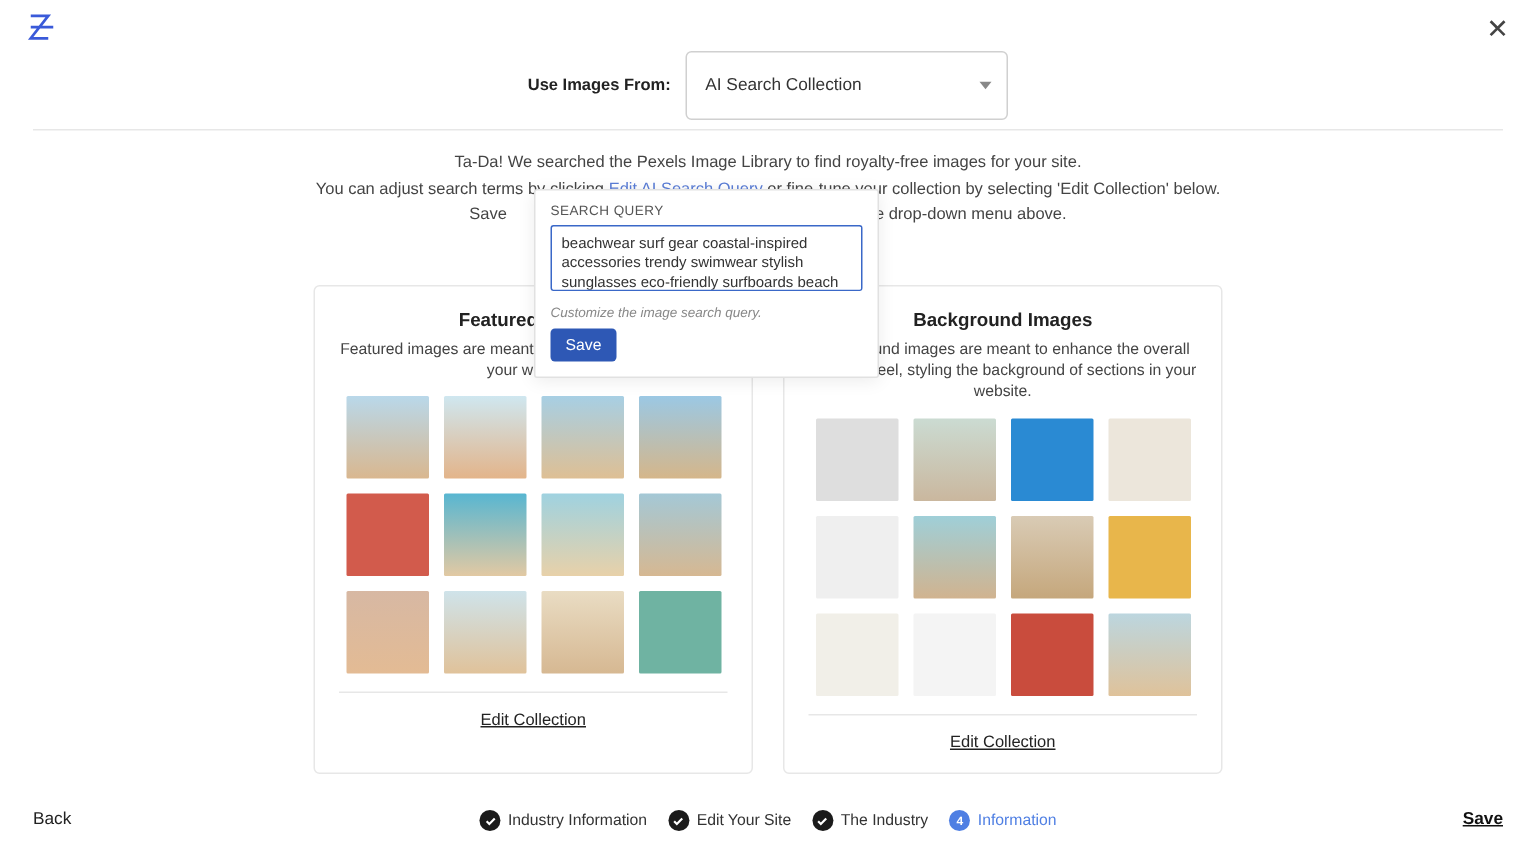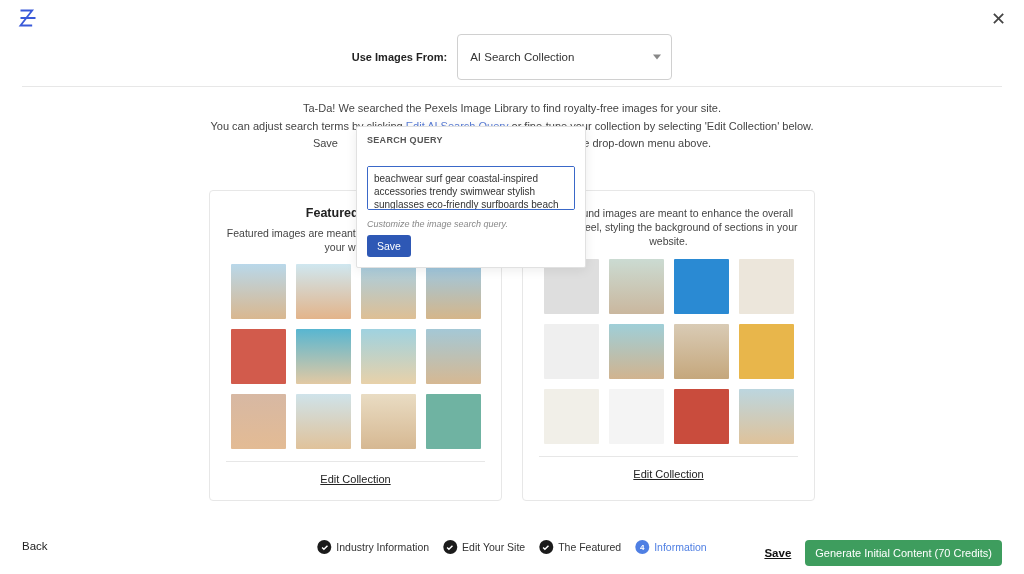--- a/index.html
+++ b/index.html
@@ -9,21 +9,21 @@
   .logo svg { width: 20px; height: 20px; }
   .close-x { font-size: 18px; color: #444; cursor: pointer; }
   .source-row { position: absolute; top: 34px; left: 0; right: 0; display: flex; justify-content: center; align-items: center; gap: 10px; }
   .source-row label { font-weight: 600; font-size: 11px; color: #222; }
   .source-select { border: 1px solid #d0d0d0; border-radius: 4px; height: 46px; width: 215px; padding: 0 28px 0 12px; background: #fff; font-size: 11.5px; color: #333; display: flex; align-items: center; position: relative; cursor: pointer; }
   .source-select::after { content: ""; position: absolute; right: 10px; top: 50%; width: 0; height: 0; border-left: 4px solid transparent; border-right: 4px solid transparent; border-top: 5px solid #888; transform: translateY(-50%); }
   .hr1 { position: absolute; top: 86px; left: 22px; right: 22px; border-top: 1px solid #e7e7e7; }
   .intro { position: absolute; top: 100px; left: 0; right: 0; text-align: center; font-size: 11px; color: #444; line-height: 1.6; }
   .intro .link { color: #5a7dd6; cursor: pointer; }
   .search-popover { position: absolute; top: 126px; left: 356px; width: 230px; background: #fff; border: 1px solid #e1e1e1; border-radius: 2px; box-shadow: 0 2px 12px rgba(0,0,0,0.08); padding: 8px 10px 10px 10px; z-index: 20; }
-  .search-popover .sp-title { font-size: 9px; letter-spacing: .3px; color: #555; font-weight: 700; margin-bottom: 21px; text-transform: uppercase; }
+  .search-popover .sp-title { font-size: 9px; letter-spacing: .3px; color: #555; font-weight: 400; margin-bottom: 5px; text-transform: uppercase; }
   .search-popover textarea { width: 100%; height: 44px; border: 1px solid #3a68c8; border-radius: 2px; font-size: 10px; padding: 5px 6px; resize: none; font-family: inherit; color: #333; line-height: 1.3; }
   .search-popover .hint { font-size: 9px; color: #888; margin-top: 6px; font-style: italic; }
   .search-popover .save-btn { margin-top: 6px; background: #2e58b5; color: #fff; border: none; border-radius: 3px; padding: 5px 10px; font-size: 10.5px; cursor: pointer; }
   .cards { position: absolute; top: 190px; left: 0; right: 0; display: flex; justify-content: center; gap: 20px; }
   .card { width: 293px; border: 1px solid #e7e7e7; border-radius: 4px; padding: 15px 16px 14px 16px; text-align: center; }
   .card h3 { font-size: 12.5px; font-weight: 600; color: #222; margin-bottom: 6px; }
   .card .sub { font-size: 10.5px; color: #444; line-height: 1.35; margin-bottom: 10px; max-width: 260px; margin-left: auto; margin-right: auto; }
   .grid { display: grid; grid-template-columns: repeat(4, 55px); gap: 10px; justify-content: center; margin-bottom: 12px; }
   .thumb { width: 55px; height: 55px; border-radius: 1px; background: #ddd; }
   .card hr { border: none; border-top: 1px solid #e7e7e7; margin: 0 0 10px 0; }
@@ -103,20 +103,21 @@
       <div class="thumb t-i"></div>
       <div class="thumb t-j"></div>
       <div class="thumb t-k"></div>
       <div class="thumb t-l"></div>
     </div>
     <hr>
     <span class="edit-link">Edit Collection</span>
   </div>
 
   <div class="card">
+    <h3>Background Images</h3>
     <div class="sub">Background images are meant to enhance the overall look and feel, styling the background of sections in your website.</div>
     <div class="grid">
       <div class="thumb t-m"></div>
       <div class="thumb t-n"></div>
       <div class="thumb t-o"></div>
       <div class="thumb t-p"></div>
       <div class="thumb t-q"></div>
       <div class="thumb t-r"></div>
       <div class="thumb t-s"></div>
       <div class="thumb t-t"></div>
@@ -148,24 +149,23 @@
           </svg>
         </span>
       <span class="lbl">Edit Your Site</span>
     </div>
     <div class="step">
       <span class="dot">
           <svg viewBox="0 0 10 10">
             <path d="M2 5 l2 2 l4 -4" stroke="#fff" stroke-width="1.6" fill="none"></path>
           </svg>
         </span>
-      <span class="lbl">The Featured</span>
+      <span class="lbl">The Industry</span>
     </div>
     <div class="step active">
       <span class="dot">4</span>
       <span class="lbl">Information</span>
     </div>
   </div>
   <div class="right-actions">
     <span class="save-footer">Save</span>
-    <button class="gen-btn">Generate Initial Content (70 Credits)</button>
   </div>
 </div>
 
 </body></html>

